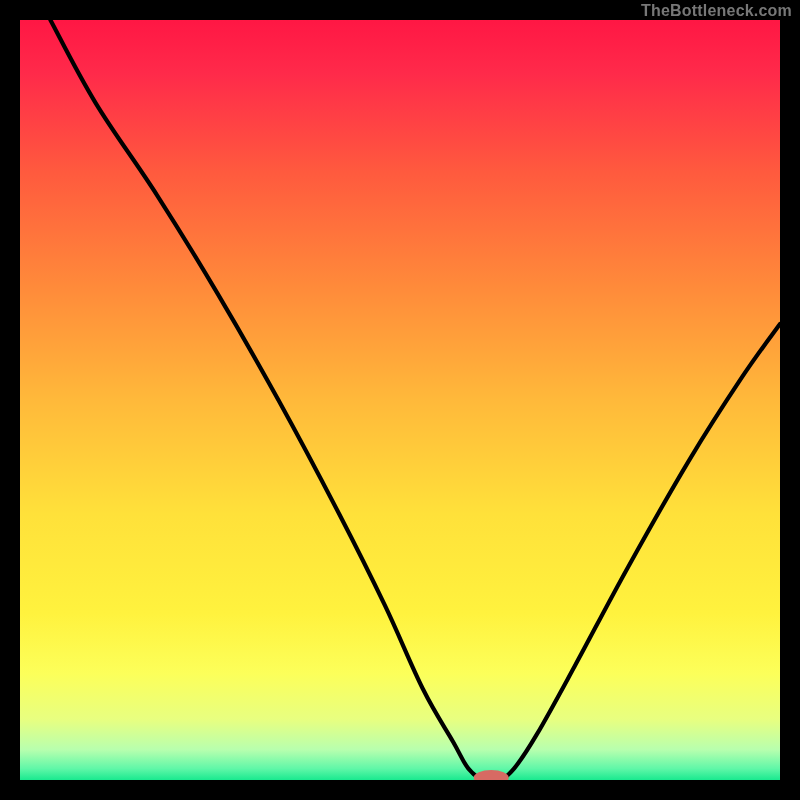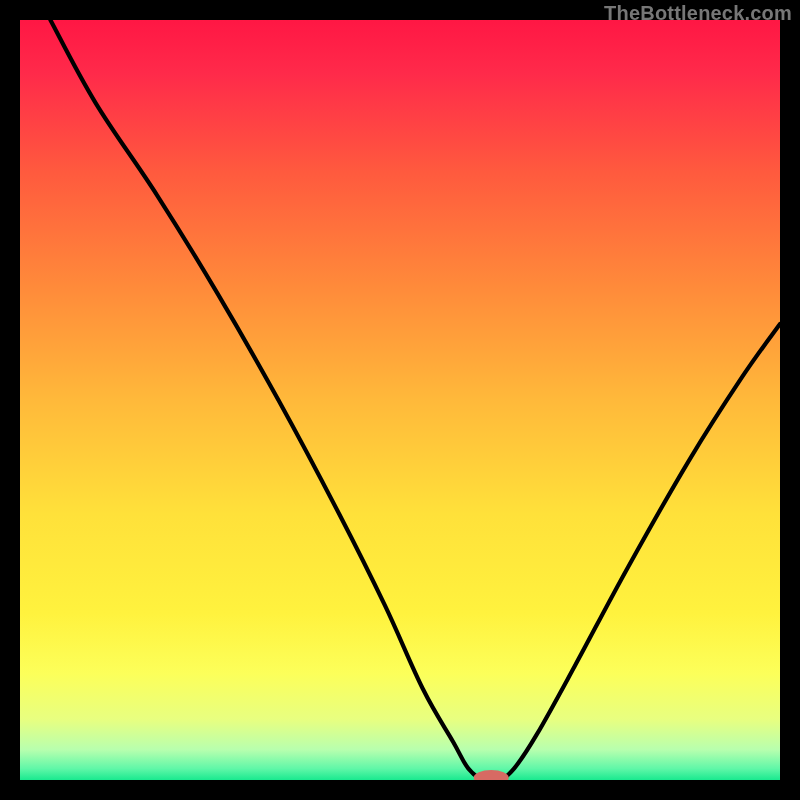--- a/index.html
+++ b/index.html
@@ -21,21 +21,21 @@
     left: 20px;
     top: 20px;
     width: 760px;
     height: 760px;
   }
   .watermark {
     position: absolute;
     top: 2px;
     right: 8px;
     font-family: Arial, Helvetica, sans-serif;
-    font-size: 20px;
+    font-size: 16px;
     font-weight: 600;
     color: #777;
     letter-spacing: 0.2px;
     user-select: none;
   }
 </style>
 </head>
 <body>
 
 <div class="frame">

